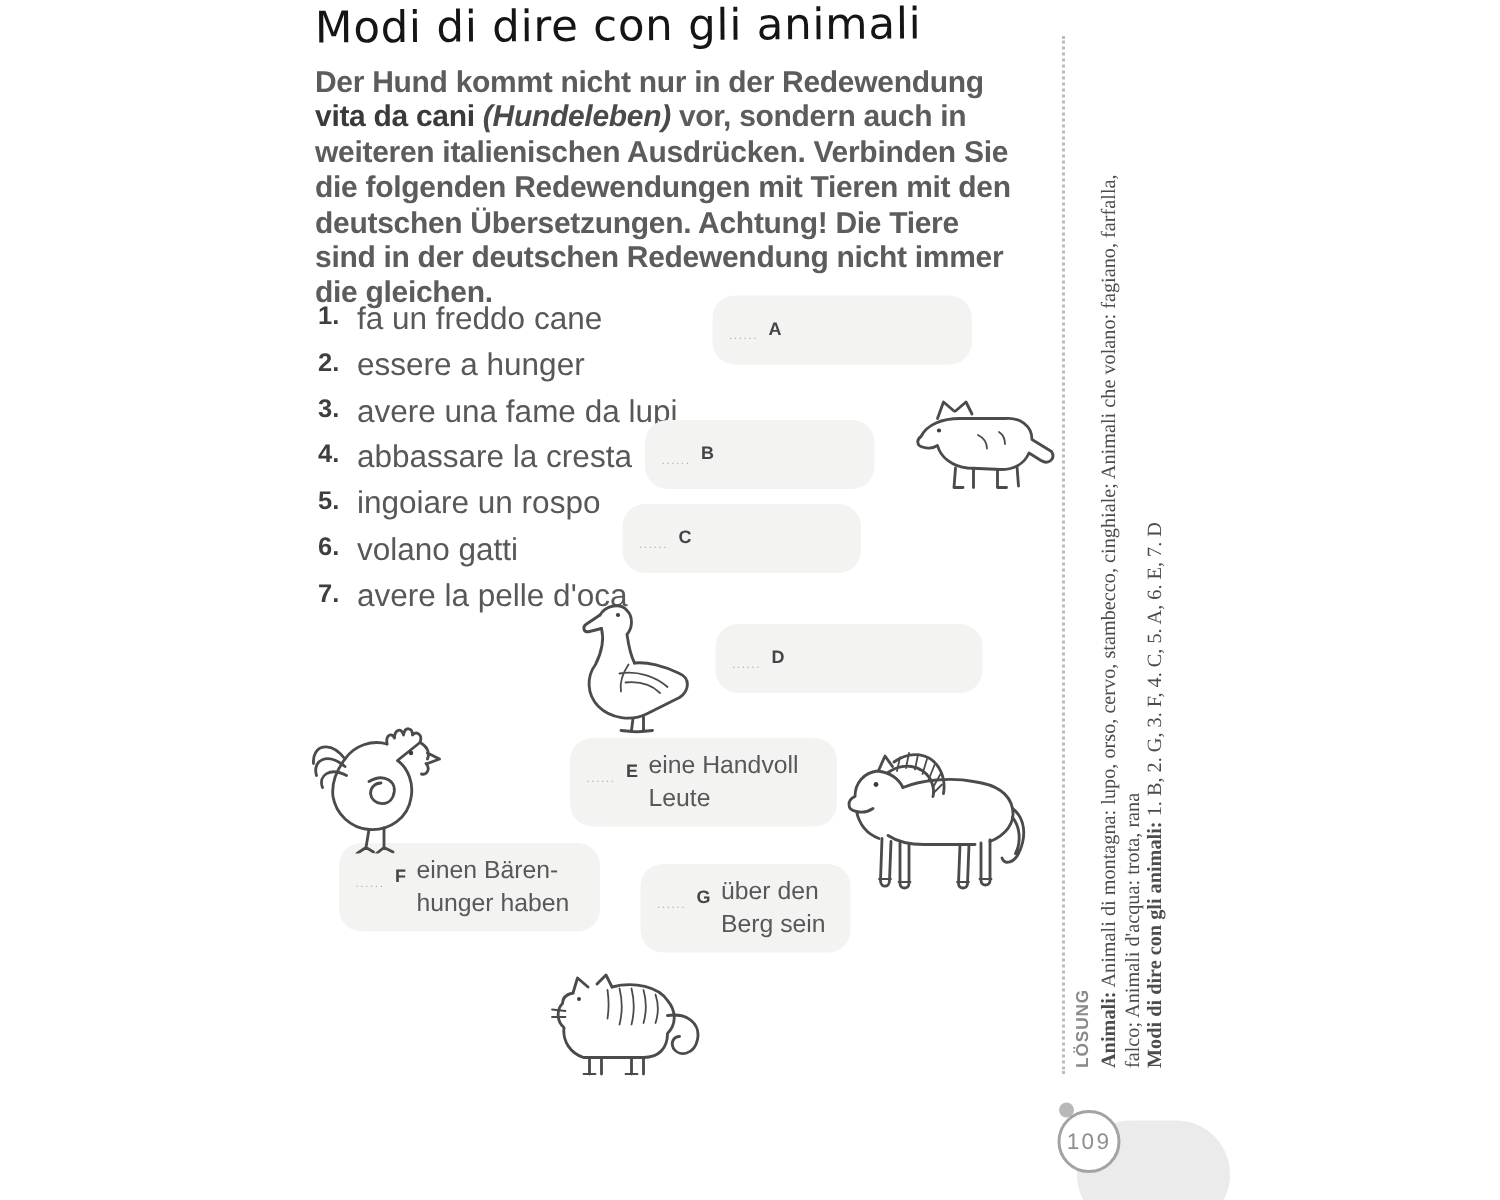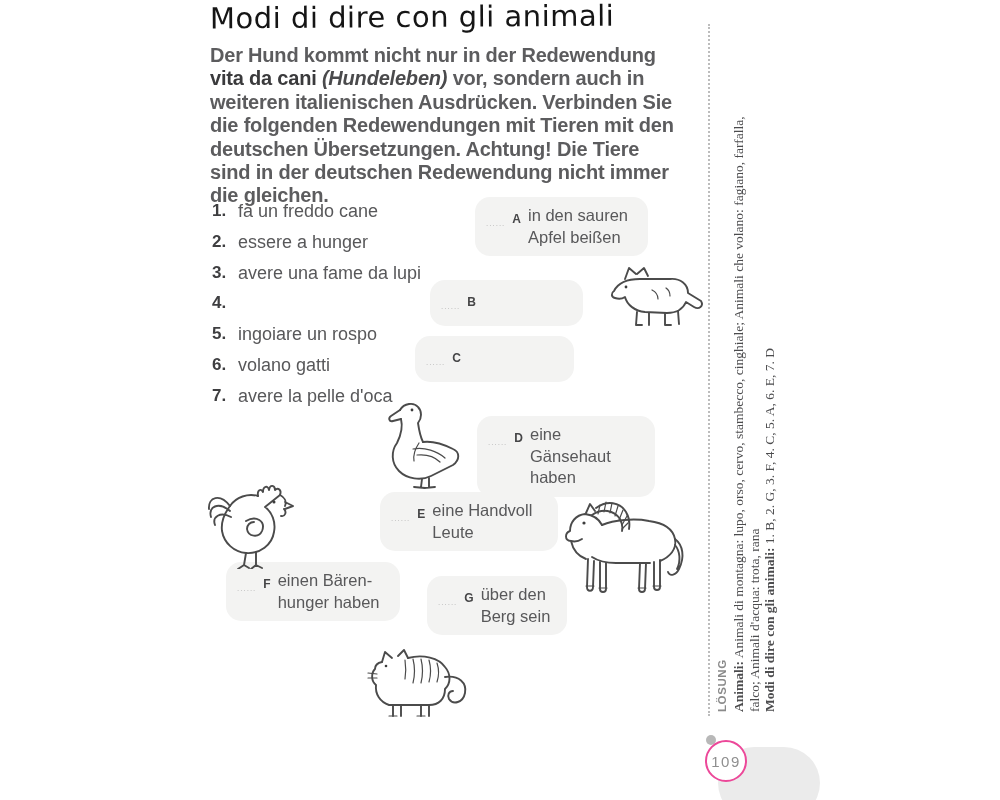--- a/index.html
+++ b/index.html
@@ -22,21 +22,21 @@
     font-size:20px;line-height:23.4px;font-weight:bold;
     color:#5c5c5e;letter-spacing:-.2px;
   }
   .intro .b{color:#3a3a3c;}
   .intro .i{font-style:italic;color:#4a4a4c;}
 
   
   .idiom-list{position:absolute;left:212px;top:201px;}
   .idiom-item{display:flex;height:30.8px;align-items:flex-start;}
   .idiom-num{width:26px;font-weight:bold;font-size:17px;color:#3e3e40;}
-  .idiom-text{font-size:18px;color:#58585a;}
+  .idiom-text{font-size:21px;color:#58585a;}
 
   
   .match-box{
     position:absolute;background:#f3f3f2;border-radius:15px;
     padding:8px 12px 8px 11px;display:flex;gap:7px;box-sizing:border-box;
     font-size:16.5px;line-height:21.5px;color:#58585a;
   }
   .dots{color:#b0b0b0;font-size:8px;letter-spacing:1px;margin-top:8px;white-space:nowrap;}
   .letter{font-weight:bold;font-size:12px;color:#454547;margin-top:4px;}
 
@@ -66,21 +66,21 @@
   }
   .solution-line .b{font-weight:bold;}
 
   
   .corner-blob{
     position:absolute;left:718px;top:747px;width:102px;height:72px;
     background:#ebebeb;border-radius:36px;
   }
   .page-badge{
     position:absolute;left:705px;top:740px;width:38px;height:38px;
-    border:2px solid #ec4899;border-radius:50%;background:#fff;
+    border:2px solid #a3a3a3;border-radius:50%;background:#fff;
     display:flex;align-items:center;justify-content:center;
     font-size:15px;letter-spacing:1.5px;color:#8f8f8f;
   }
   .corner-dot{
     position:absolute;left:706px;top:735px;width:10px;height:10px;
     background:#b8b8b8;border-radius:50%;
   }
 </style>
 </head>
 <body>
@@ -99,55 +99,54 @@
     <div class="idiom-item">
       <span class="idiom-num">2.</span>
       <span class="idiom-text">essere a hunger</span>
     </div>
     <div class="idiom-item">
       <span class="idiom-num">3.</span>
       <span class="idiom-text">avere una fame da lupi</span>
     </div>
     <div class="idiom-item">
       <span class="idiom-num">4.</span>
+      <span class="idiom-text">abbassare la cresta</span>
     </div>
     <div class="idiom-item">
       <span class="idiom-num">5.</span>
       <span class="idiom-text">ingoiare un rospo</span>
     </div>
     <div class="idiom-item">
       <span class="idiom-num">6.</span>
       <span class="idiom-text">volano gatti</span>
     </div>
     <div class="idiom-item">
       <span class="idiom-num">7.</span>
       <span class="idiom-text">avere la pelle d'oca</span>
     </div>
   </div>
 
   <div class="match-box" style="left:475px;top:197px;width:173px;">
     <span class="dots">......</span>
     <span class="letter">A</span>
-    <span><span>in den sauren</span><br><span>Apfel beißen</span></span>
   </div>
 
   <div class="match-box" style="left:430px;top:280px;width:153px;">
     <span class="dots">......</span>
     <span class="letter">B</span>
   </div>
 
   <div class="match-box" style="left:415px;top:336px;width:159px;">
     <span class="dots">......</span>
     <span class="letter">C</span>
   </div>
 
   <div class="match-box" style="left:477px;top:416px;width:178px;">
     <span class="dots">......</span>
     <span class="letter">D</span>
-    <span><span>eine Gänsehaut</span><br><span>haben</span></span>
   </div>
 
   <div class="match-box" style="left:380px;top:492px;width:178px;">
     <span class="dots">......</span>
     <span class="letter">E</span>
     <span><span>eine Handvoll</span><br><span>Leute</span></span>
   </div>
 
   <div class="match-box" style="left:226px;top:562px;width:174px;">
     <span class="dots">......</span>

